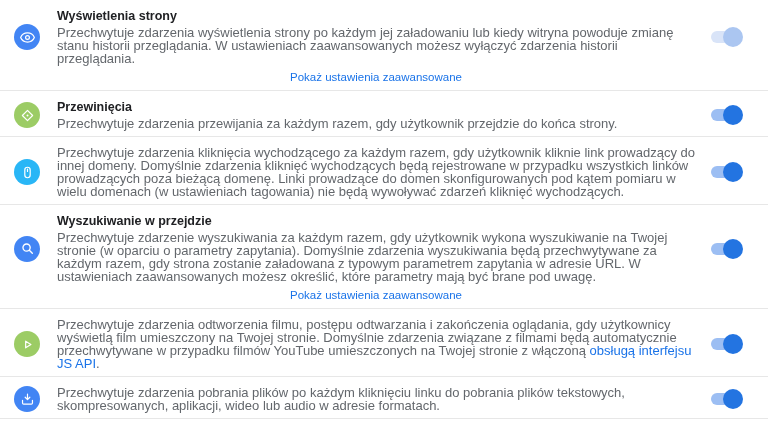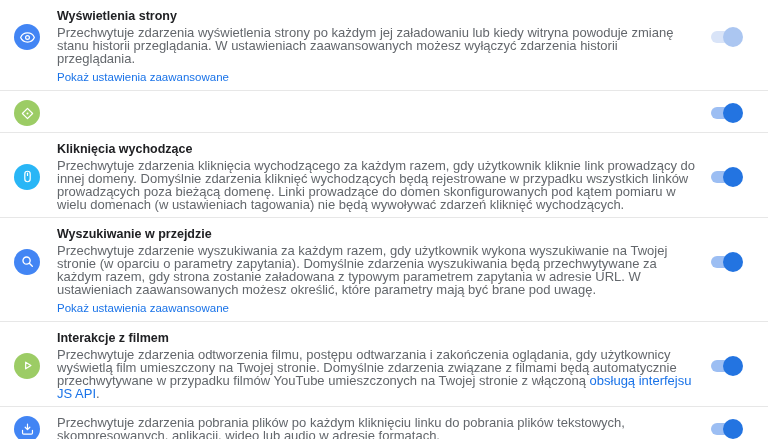--- a/index.html
+++ b/index.html
@@ -34,20 +34,21 @@
   .row-desc{
     font-size:13px;color:#63676c;line-height:13px;margin:0;
   }
   .inline-link,.adv-link{
     color:#1a73e8;text-decoration:none;cursor:pointer;
   }
   .adv-link-row{
     grid-column:2;grid-row:2;
     font-size:11.5px;line-height:13px;
     margin-top:6px;
+    text-align:center;
   }
   .switch-wrap{
     grid-column:3;grid-row:1;
     align-self:center;justify-self:end;
   }
   .switch{
     position:relative;width:30px;height:12px;border-radius:7px;
     cursor:pointer;
   }
   .switch .knob{
@@ -89,38 +90,41 @@
 
   <div class="row">
     <div class="icon-wrap">
       <div class="icon-circle" style="background: rgb(156, 204, 101);">
         <svg width="17" height="17" viewBox="0 0 24 24" fill="none" stroke="#ffffff" stroke-width="1.7" stroke-linejoin="round">
           <rect x="6.9" y="6.9" width="10.2" height="10.2" transform="rotate(45 12 12)"></rect>
           <circle cx="12" cy="12" r="1.4" fill="#ffffff" stroke="none"></circle>
         </svg>
       </div>
     </div>
+    <div class="content">
+      <p class="row-title">Przewinięcia</p>
+      <p class="row-desc">Przechwytuje zdarzenia przewijania za każdym razem, gdy użytkownik przejdzie do końca strony.</p>
+    </div>
     <div class="switch-wrap">
       <div class="switch on">
         <div class="knob"></div>
       </div>
     </div>
   </div>
 
   <div class="row">
     <div class="icon-wrap">
       <div class="icon-circle" style="background: rgb(41, 182, 246);">
         <svg width="17" height="17" viewBox="0 0 24 24" fill="none" stroke="#ffffff" stroke-width="1.7" stroke-linecap="round">
           <rect x="8.2" y="4.6" width="7.6" height="14.8" rx="3.8"></rect>
           <line x1="12" y1="7.2" x2="12" y2="10.6"></line>
         </svg>
       </div>
     </div>
     <div class="content">
-      <p class="row-title">Kliknięcia wychodzące</p>
       <p class="row-desc">Przechwytuje zdarzenia kliknięcia wychodzącego za każdym razem, gdy użytkownik kliknie link prowadzący do innej domeny. Domyślnie zdarzenia kliknięć wychodzących będą rejestrowane w przypadku wszystkich linków prowadzących poza bieżącą domenę. Linki prowadzące do domen skonfigurowanych pod kątem pomiaru w wielu domenach (w ustawieniach tagowania) nie będą wywoływać zdarzeń kliknięć wychodzących.</p>
     </div>
     <div class="switch-wrap">
       <div class="switch on">
         <div class="knob"></div>
       </div>
     </div>
   </div>
 
   <div class="row">
@@ -148,21 +152,20 @@
 
   <div class="row">
     <div class="icon-wrap">
       <div class="icon-circle" style="background: rgb(156, 204, 101);">
         <svg width="17" height="17" viewBox="0 0 24 24" fill="none" stroke="#ffffff" stroke-width="1.7" stroke-linejoin="round">
           <path d="M9.4 7.3L16.8 12l-7.4 4.7z"></path>
         </svg>
       </div>
     </div>
     <div class="content">
-      <p class="row-title">Interakcje z filmem</p>
       <p class="row-desc"><span>Przechwytuje zdarzenia odtworzenia filmu, postępu odtwarzania i zakończenia oglądania, gdy użytkownicy wyświetlą film umieszczony na Twojej stronie. Domyślnie zdarzenia związane z filmami będą automatycznie przechwytywane w przypadku filmów YouTube umieszczonych na Twojej stronie z włączoną </span><a class="inline-link">obsługą interfejsu JS API</a><span>.</span></p>
     </div>
     <div class="switch-wrap">
       <div class="switch on">
         <div class="knob"></div>
       </div>
     </div>
   </div>
 
   <div class="row">

